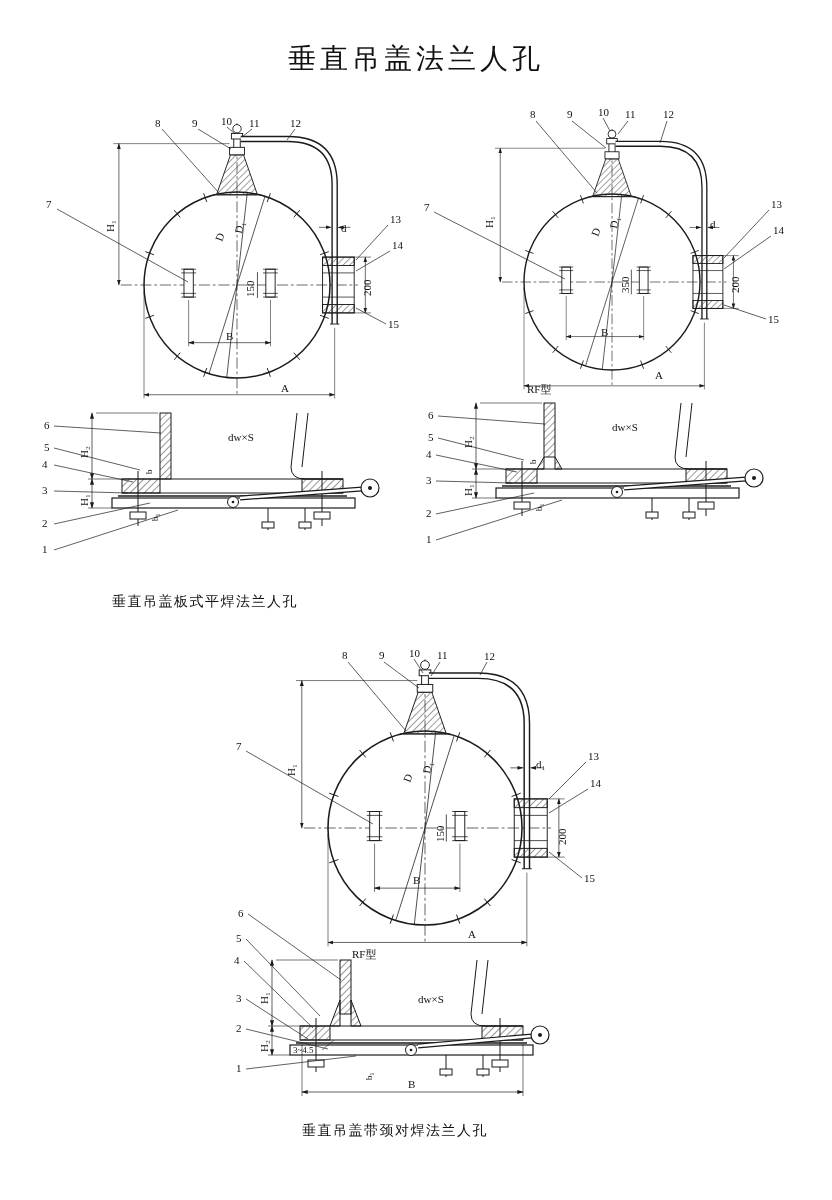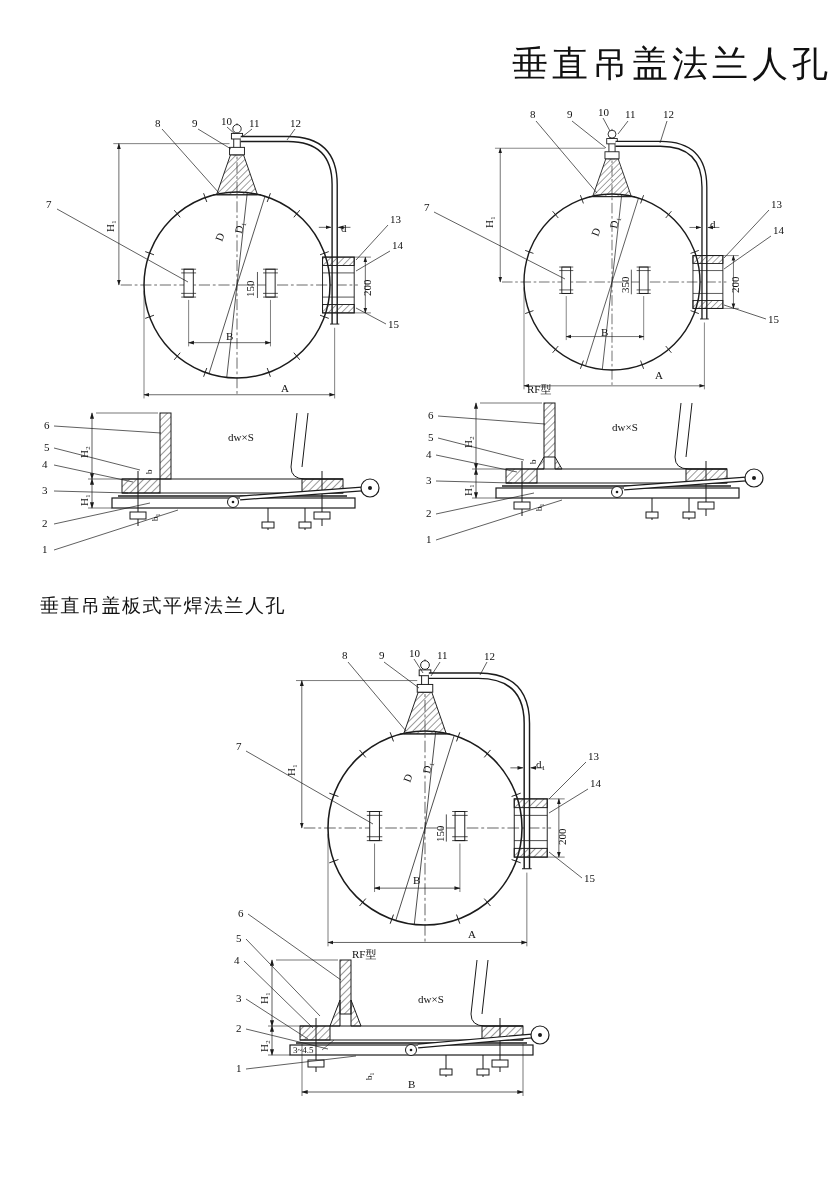--- a/index.html
+++ b/index.html
@@ -1,34 +1,35 @@
 <!DOCTYPE html>
 <html><head>
 <meta charset="utf-8">
 <style>
   *{margin:0;padding:0;box-sizing:border-box}
   html,body{background:#fff}
   body{width:832px;height:1200px;font-family:"Liberation Serif",serif;color:#111}
   .page{position:relative;width:832px;height:1200px;background:#fff;overflow:hidden}
-  .title{position:absolute;top:40px;left:0;width:100%;text-align:right;font-size:36px;letter-spacing:4px}
-  .caption{position:absolute;font-size:19px;letter-spacing:1.5px;text-align:left;white-space:nowrap}
+  .title{position:absolute;top:40px;left:0;width:100%;text-align:center;font-size:28px;letter-spacing:4px}
+  .caption{position:absolute;font-size:14px;letter-spacing:1.5px;text-align:center;white-space:nowrap}
   #cap-plate{left:40px;top:593px;width:330px}
   #cap-neck{left:425px;top:593px;width:320px}
   #cap-butt{left:225px;top:1122px;width:340px}
   svg.canvas{position:absolute;top:0;left:0}
   svg text{font-family:"Liberation Serif",serif;font-size:11px;fill:#111;stroke:none}
   svg text.sm{font-size:9px}
   svg text.rf{font-size:11px}
 </style>
 </head>
 <body>
 
 <div class="page">
   <div class="title">垂直吊盖法兰人孔</div>
   <div class="caption" id="cap-plate">垂直吊盖板式平焊法兰人孔</div>
+  <div class="caption" id="cap-butt">垂直吊盖带颈对焊法兰人孔</div>
 
   <svg class="canvas" width="832" height="1200" viewBox="0 0 832 1200">
     <defs>
       <pattern id="hatch" width="5" height="5" patternUnits="userSpaceOnUse" patternTransform="rotate(45)">
         <line x1="0" y1="0" x2="0" y2="5" stroke="#333" stroke-width="1"></line>
       </pattern>
       <marker id="ae" viewBox="0 0 10 10" refX="9" refY="5" markerWidth="9" markerHeight="9" orient="auto">
         <path d="M0,1.8 L10,5 L0,8.2 z" fill="#1b1b1b"></path>
       </marker>
       <marker id="as" viewBox="0 0 10 10" refX="1" refY="5" markerWidth="9" markerHeight="9" orient="auto">

